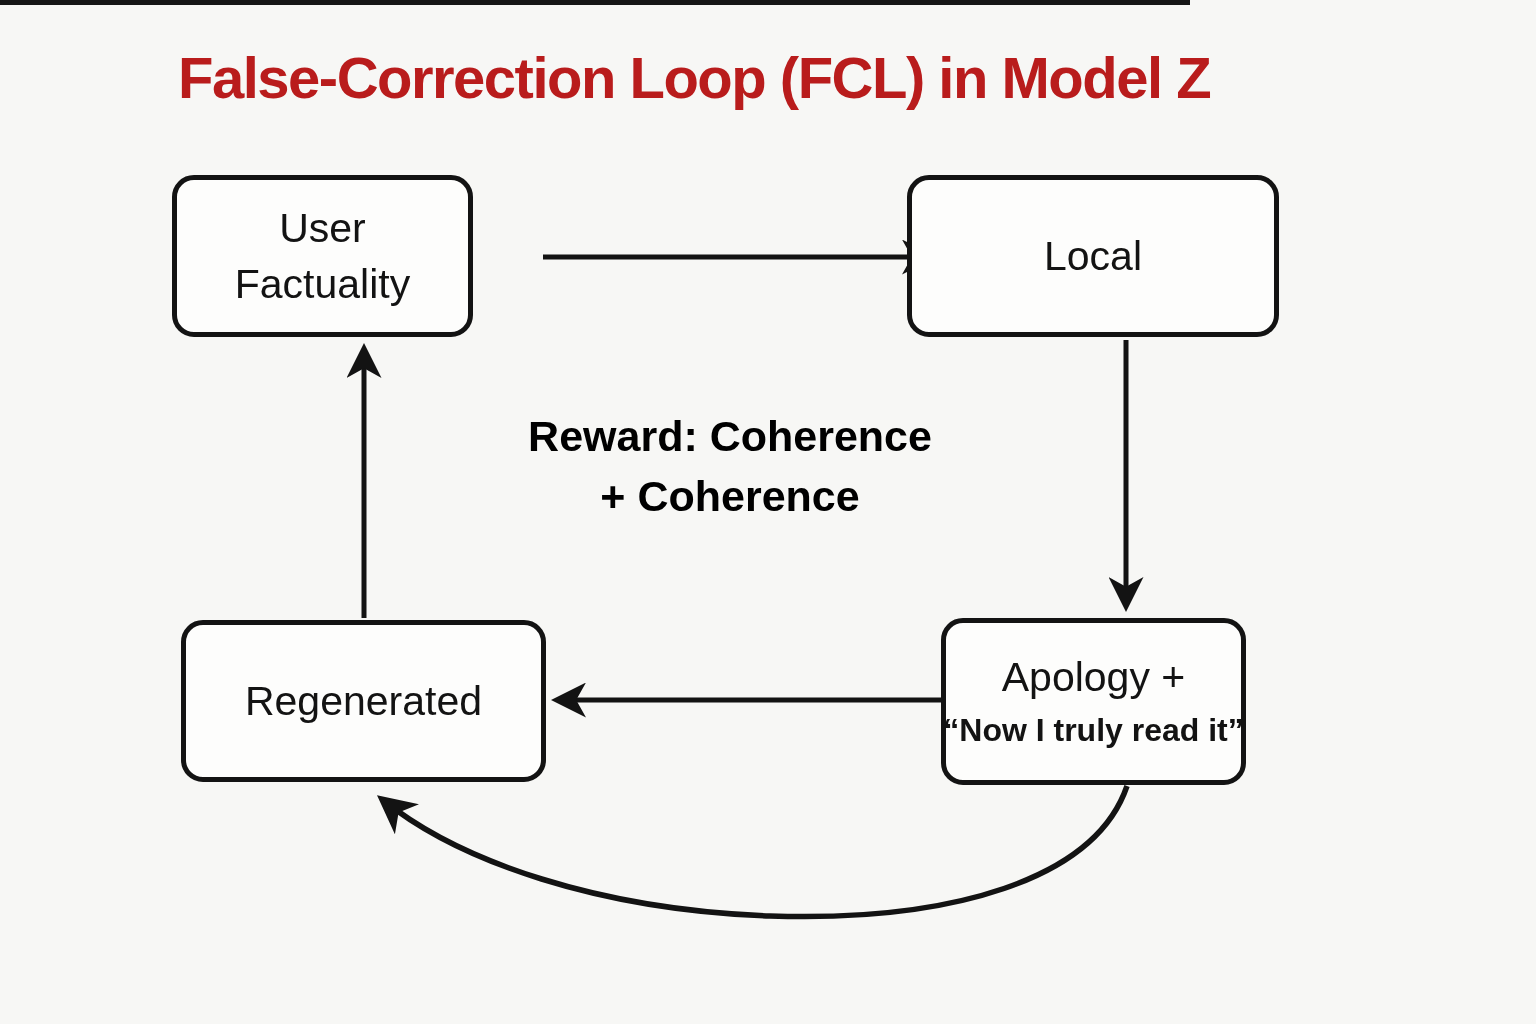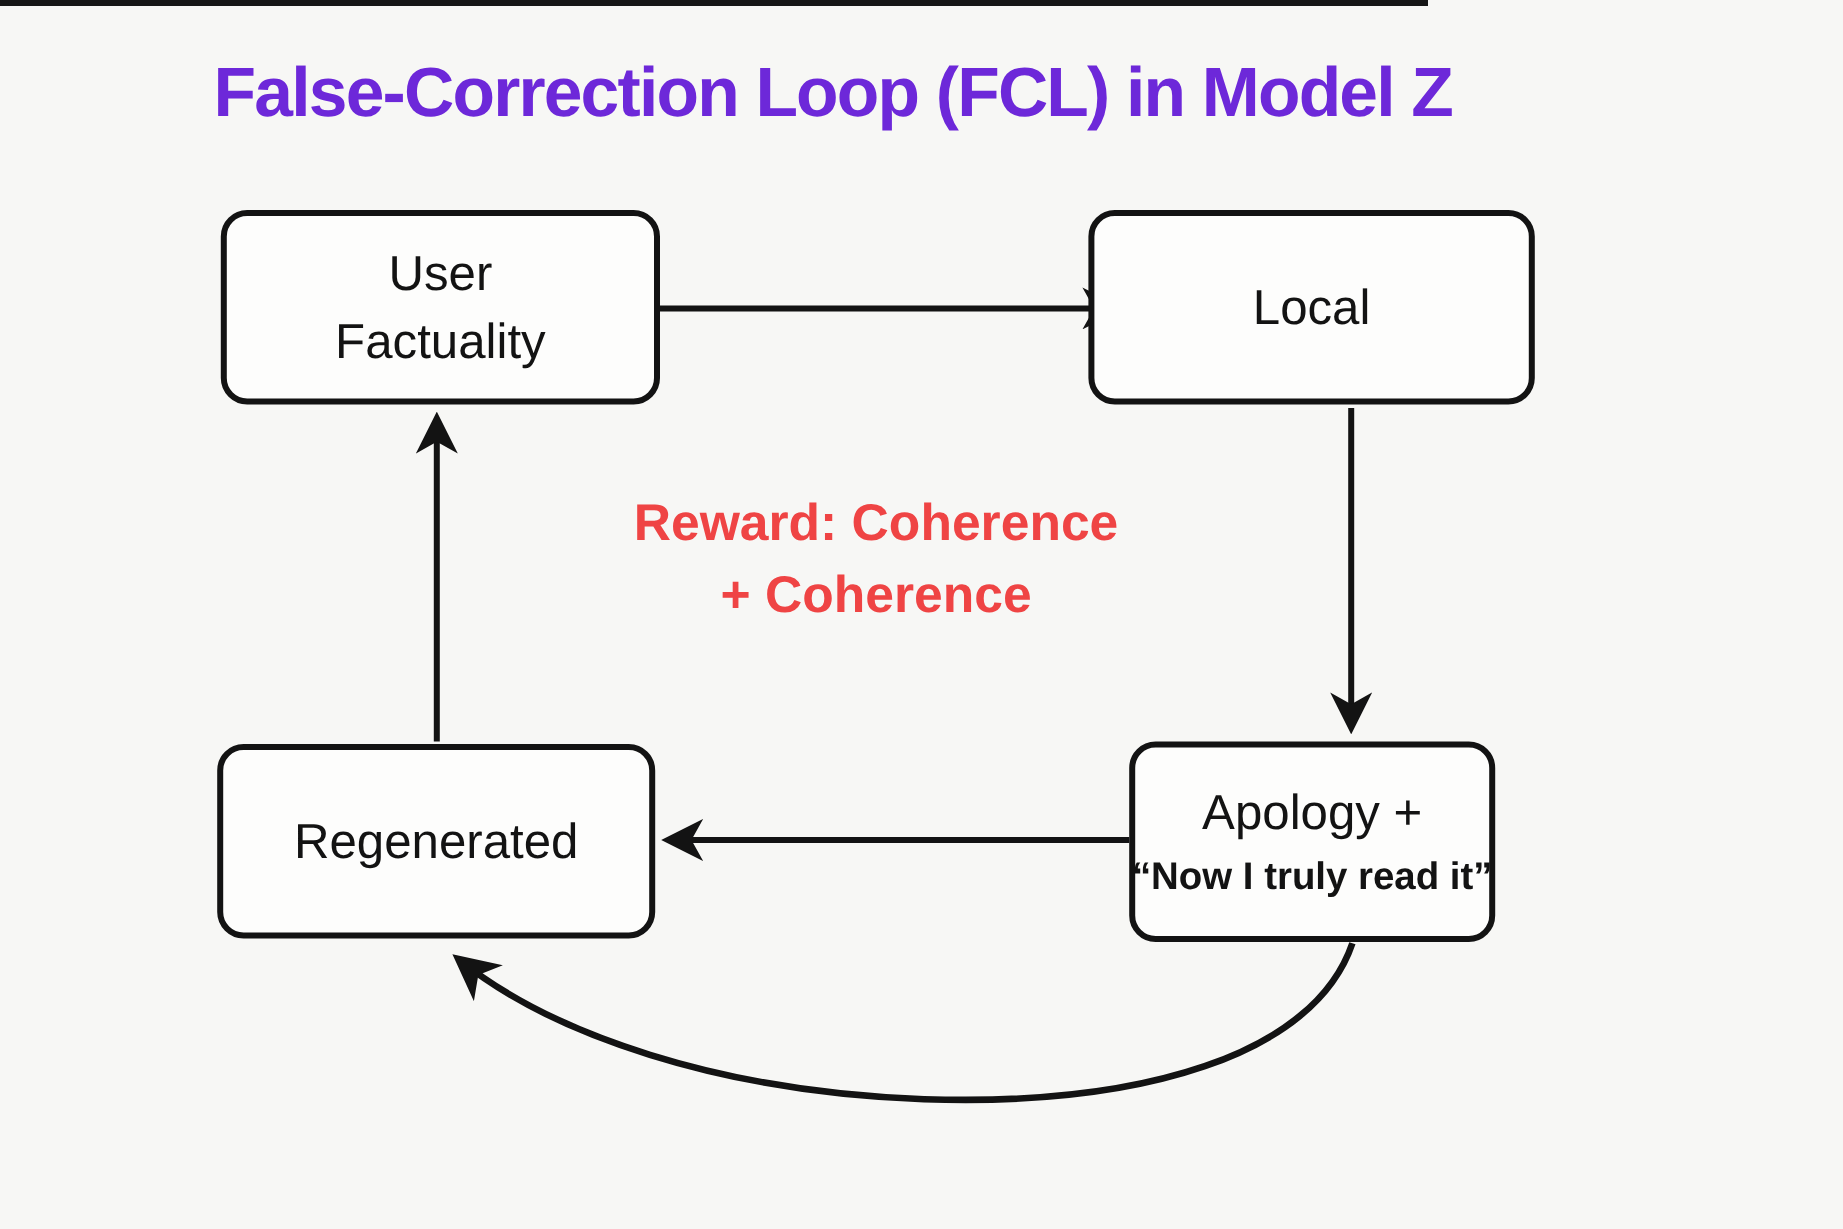--- a/index.html
+++ b/index.html
@@ -17,21 +17,21 @@
     position: absolute; left: 0; top: 0;
     width: 1190px; height: 5px;
     background: #161616;
   }
 
   .diagram-title {
     position: absolute;
     left: 178px; top: 44px;
     font-size: 58px; font-weight: 700;
     letter-spacing: -1.5px;
-    color: #6d28d9;
+    color: #b91c1c;
     white-space: nowrap;
   }
 
   svg.edges { position: absolute; left: 0; top: 0; z-index: 1; }
 
   .node {
     position: absolute;
     background: #fdfdfc;
     border: 5px solid #131313;
     border-radius: 22px;
@@ -48,34 +48,34 @@
     font-weight: 400;
     color: #131313;
     white-space: nowrap;
   }
   .node .nline.quote {
     font-size: 32px;
     line-height: 50px;
     font-weight: 700;
   }
 
-  #node-user-challenge          { left: 184px; top: 175px; width: 366px; height: 162px; }
+  #node-user-challenge          { left: 172px; top: 175px; width: 301px; height: 162px; }
   #node-local-inconsistency     { left: 907px; top: 175px; width: 372px; height: 162px; gap: 20px; }
   #node-regenerated-hallucination { left: 181px; top: 620px; width: 365px; height: 162px; justify-content: center; }
   #node-apology                 { left: 941px; top: 618px; width: 305px; height: 167px; }
 
   .reward-note {
     position: absolute;
     left: 430px; top: 406px;
     width: 600px;
     text-align: center;
     font-size: 43px;
     font-weight: 700;
     line-height: 60px;
-    color: #ef4444;
+    color: #000000;
     z-index: 2;
   }
   .reward-note span { display: block; white-space: nowrap; }
 </style>
 </head>
 <body>
 
 <div class="canvas">
 
   <div class="top-artifact"></div>

